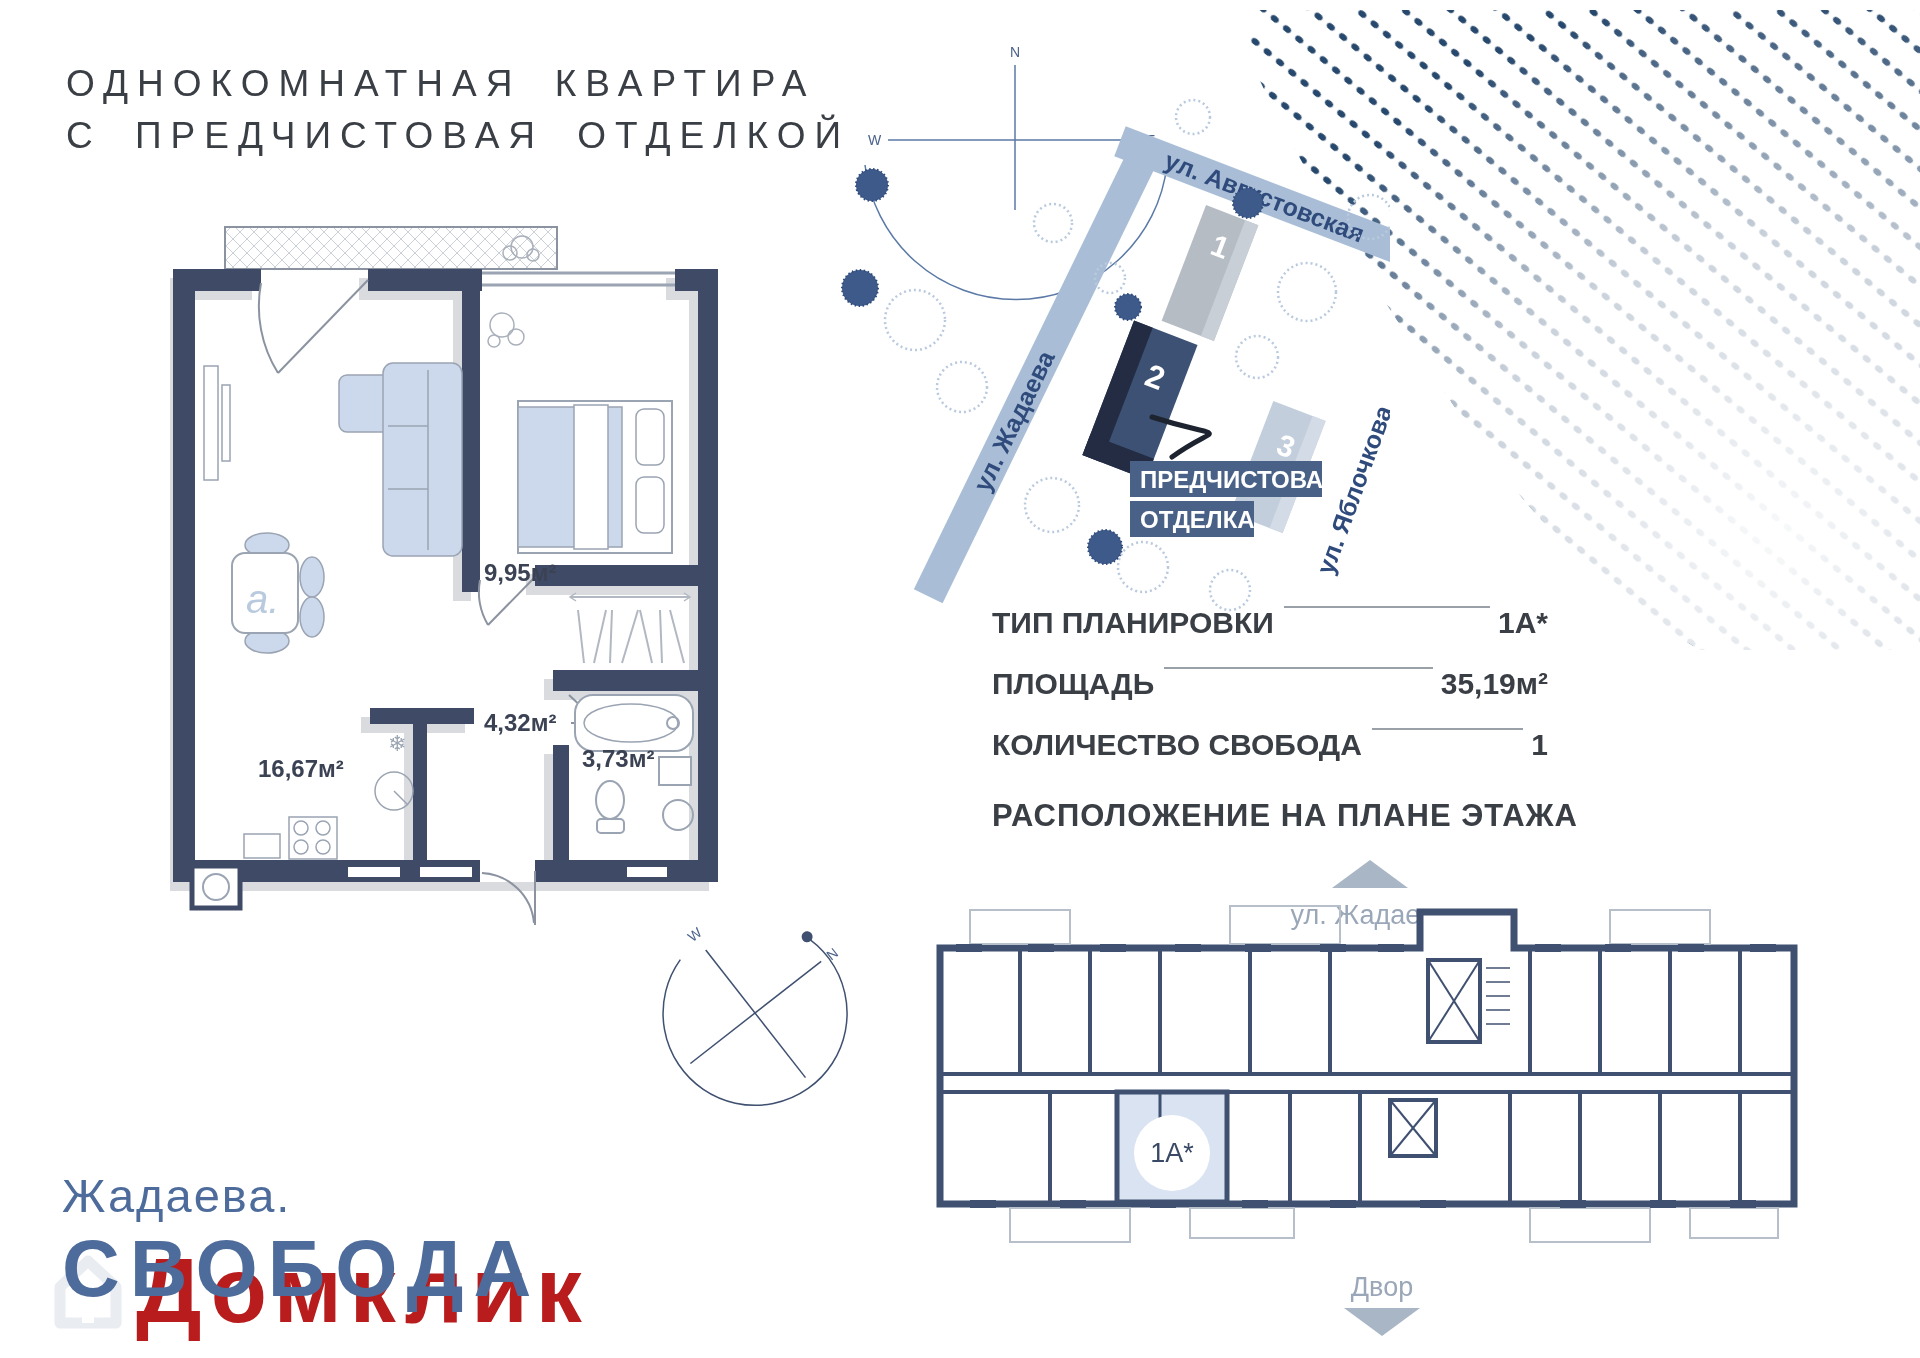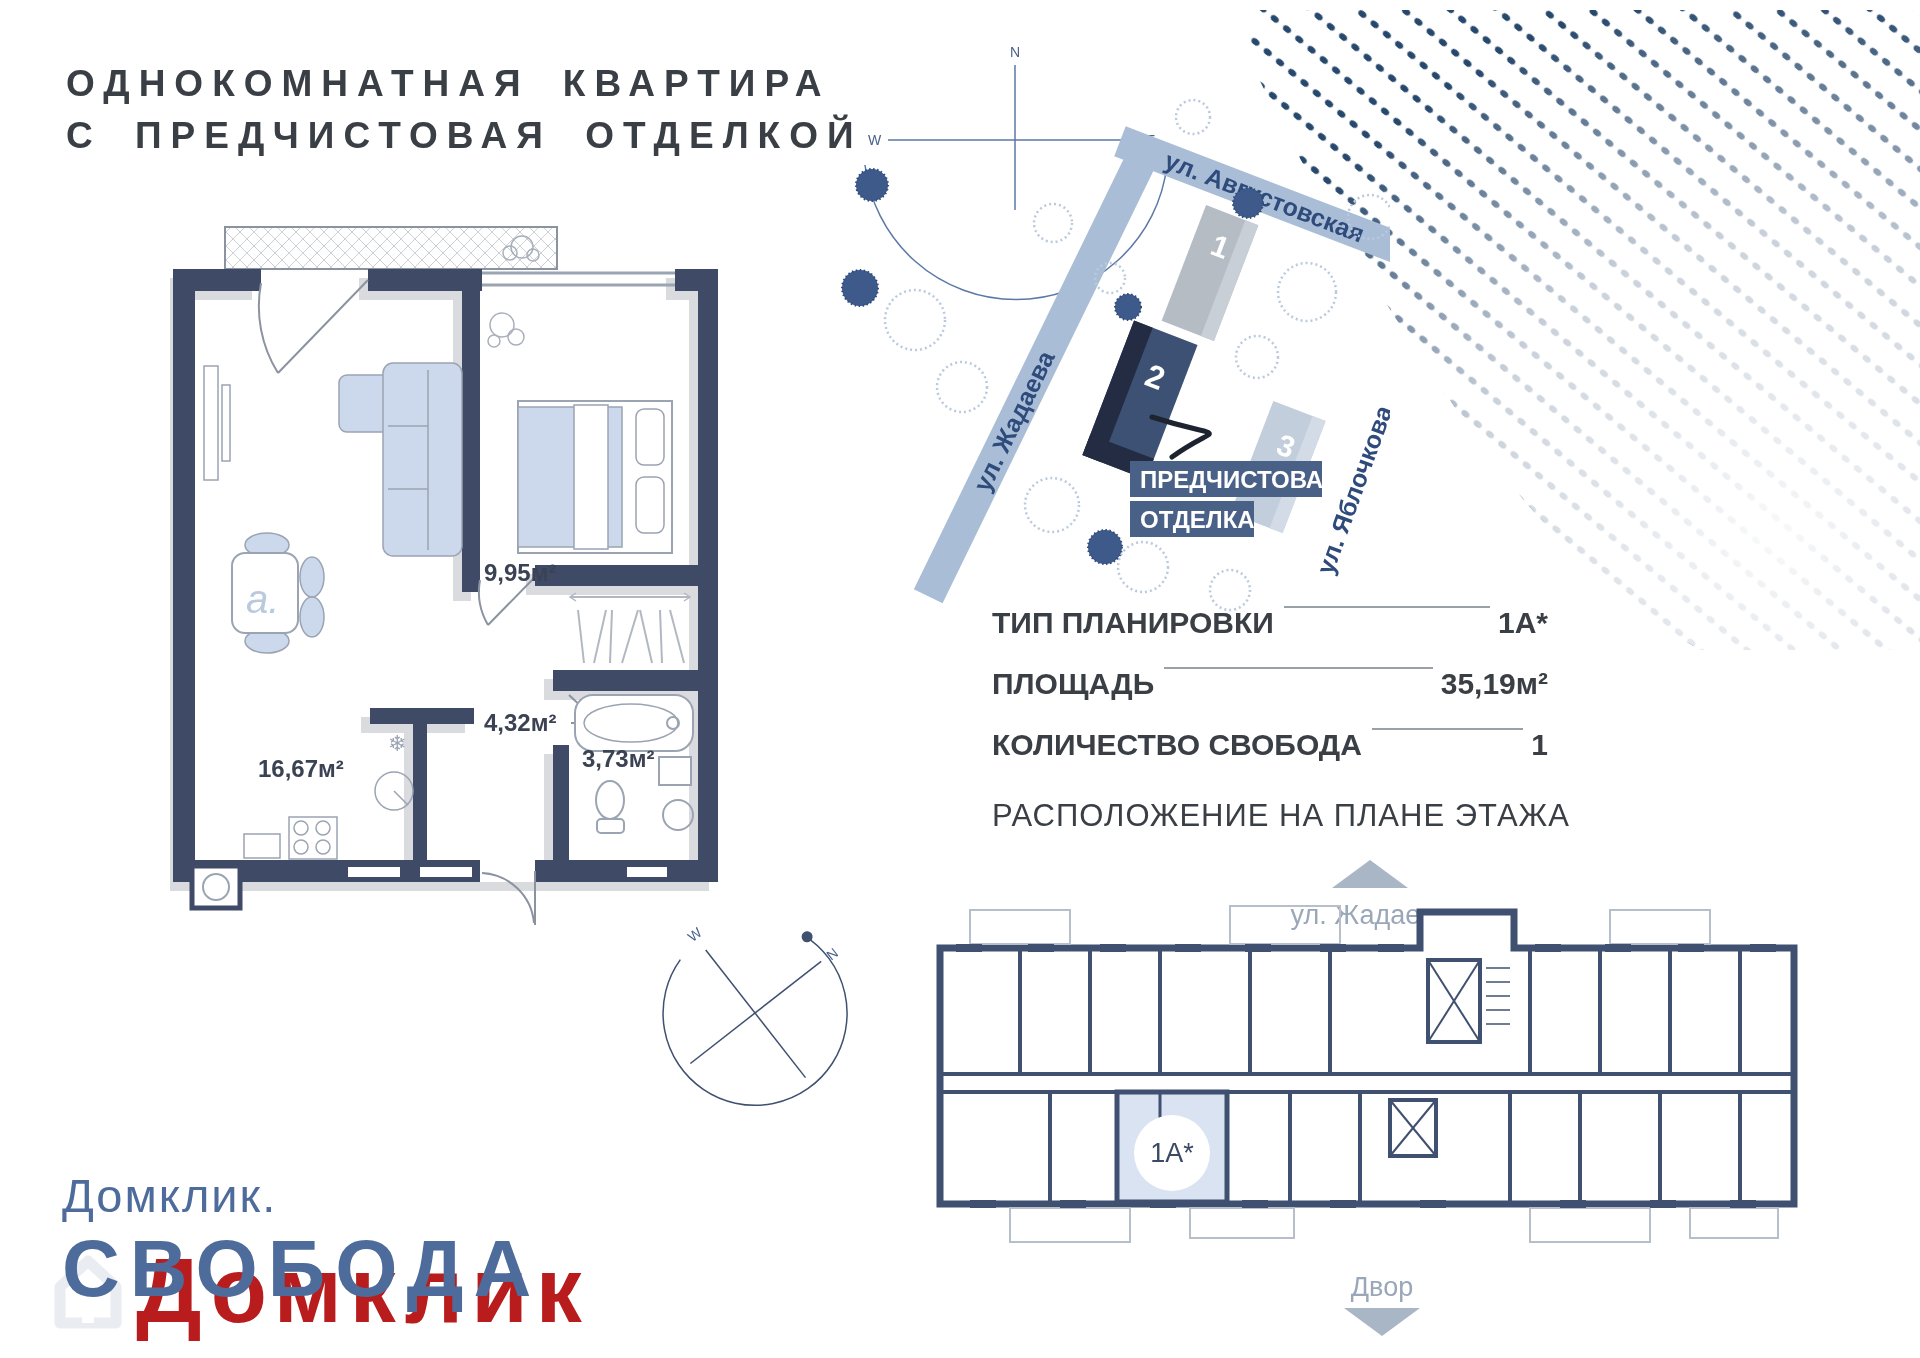--- a/index.html
+++ b/index.html
@@ -1,27 +1,27 @@
 <!DOCTYPE html>
 <html><head>
 <meta charset="utf-8">
 <style>
   html,body{margin:0;padding:0;background:#fff;}
   .canvas{position:relative;width:1920px;height:1358px;background:#ffffff;overflow:hidden;
           font-family:"Liberation Sans","DejaVu Sans",sans-serif;color:#3a3e45;}
   
-  .title{position:absolute;left:66px;top:58px;font-weight:700;font-size:37px;line-height:52px;
+  .title{position:absolute;left:66px;top:58px;font-weight:400;font-size:37px;line-height:52px;
          letter-spacing:9px;word-spacing:14px;color:#3a3e45;}
   
   .specs{position:absolute;left:992px;top:606px;width:556px;}
   .spec-row{display:flex;align-items:flex-start;margin-bottom:27px;}
   .spec-label{font-size:30px;font-weight:700;white-space:nowrap;}
   .spec-line{flex:1;border-bottom:2px solid #9aa0a8;margin:0 8px 7px 10px;}
   .spec-value{font-size:30px;font-weight:700;white-space:nowrap;}
-  .section-heading{position:absolute;left:992px;top:798px;font-size:31px;font-weight:400;letter-spacing:1px;}
+  .section-heading{position:absolute;left:992px;top:798px;font-size:31px;font-weight:700;letter-spacing:1px;}
   
   .logo{position:absolute;left:62px;top:1168px;z-index:2;color:#4e6c9b;}
   .logo-line1{font-size:47px;font-weight:500;letter-spacing:2px;}
   .logo-line2{font-size:80px;font-weight:700;letter-spacing:10px;margin-top:0;}
   .watermark{position:absolute;left:40px;top:1238px;z-index:1;display:flex;align-items:center;
              color:#b91c1c;font-size:92px;font-weight:700;letter-spacing:8px;}
   .plan-shadow{filter:drop-shadow(-9px 9px 0 rgba(46,53,72,0.18));}
   svg{position:absolute;}
   text{font-family:"Liberation Sans","DejaVu Sans",sans-serif;}
 </style>
@@ -378,17 +378,17 @@
   </svg>
 
   <div class="watermark">
     <svg style="position:static;" width="96" height="96" viewBox="0 0 96 96">
       <path d="M20 44 L48 18 L76 44 V80 H20 Z" fill="none" stroke="#e9ecf1" stroke-width="11" stroke-linejoin="round"></path>
       <path d="M48 80 V58" stroke="#ffffff" stroke-width="12"></path>
     </svg>
     <span>Домклик</span>
   </div>
   <div class="logo">
-    <div class="logo-line1">Домклик.</div>
+    <div class="logo-line1">Жадаева.</div>
     <div class="logo-line2">СВОБОДА</div>
   </div>
 
 </div>
 
 </body></html>

